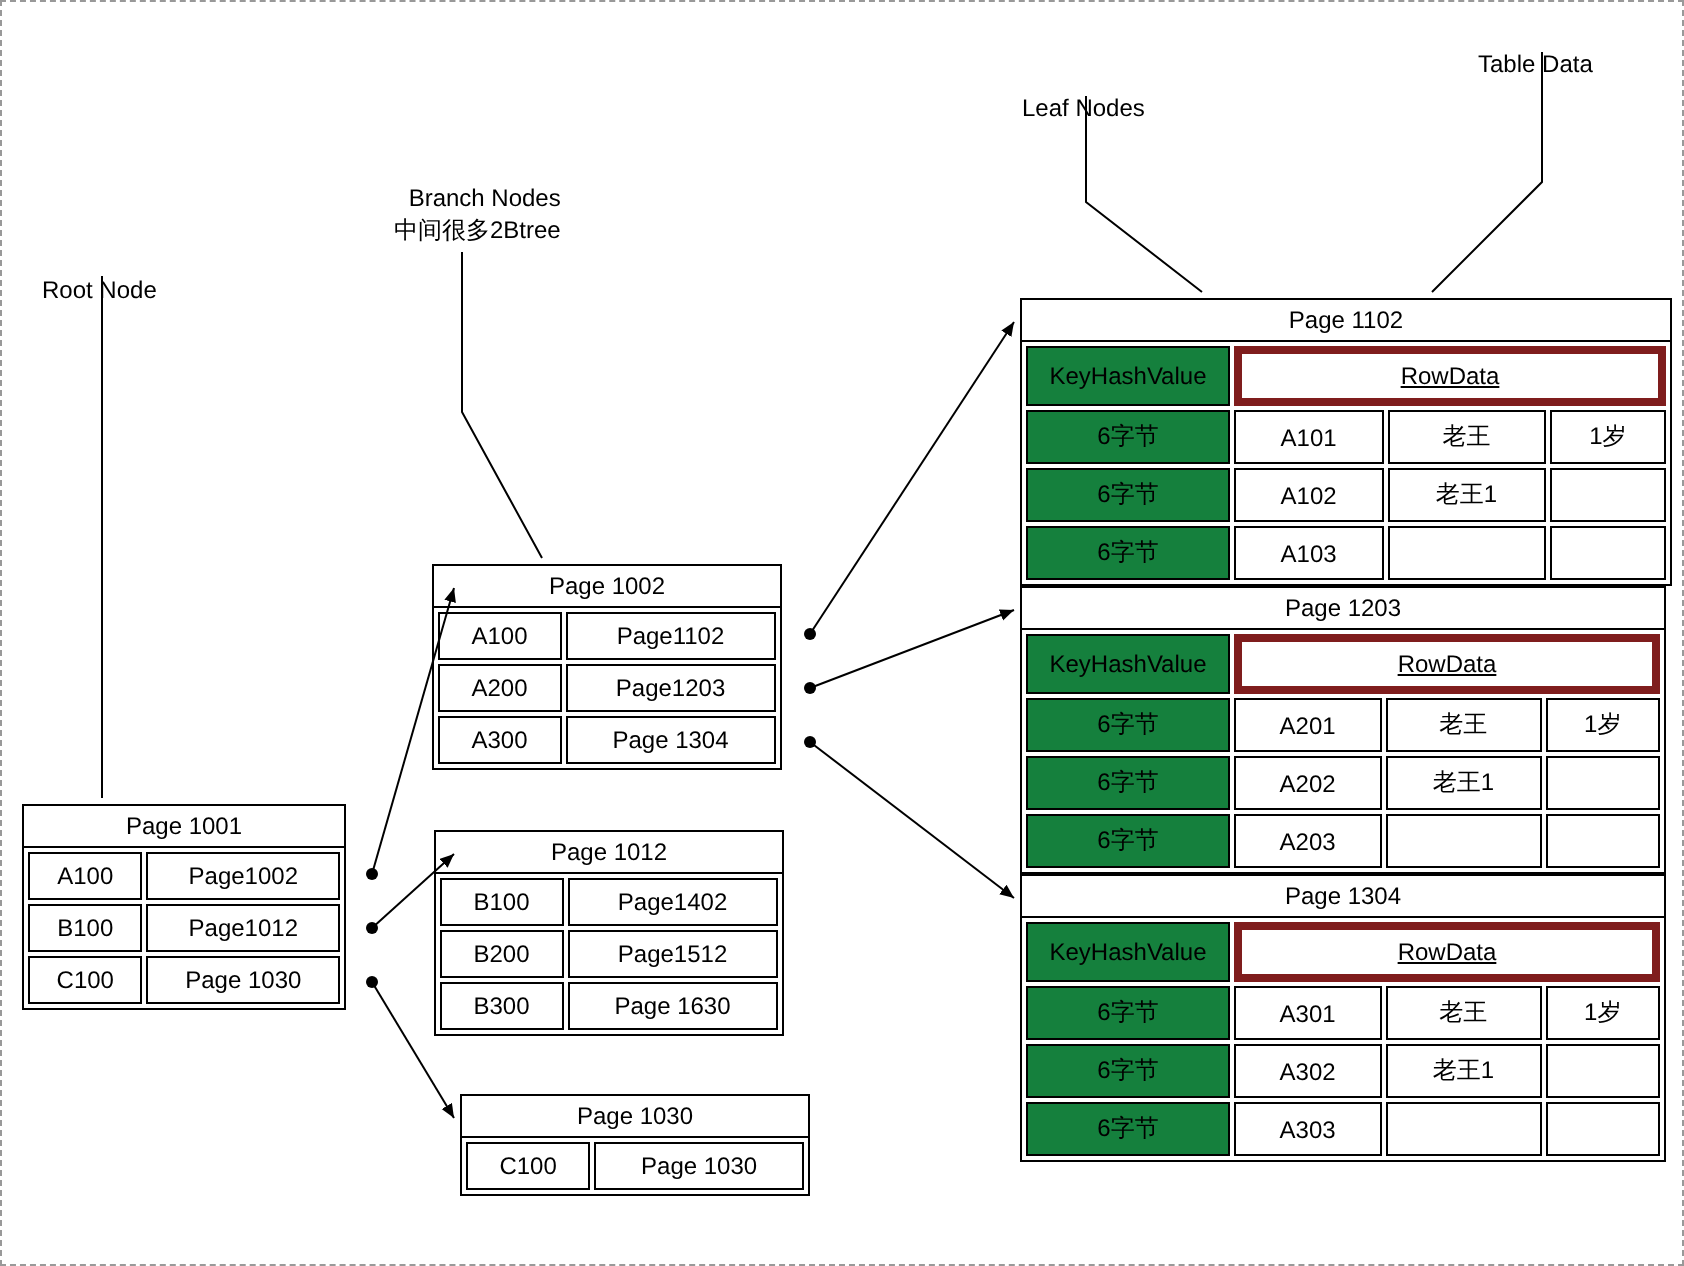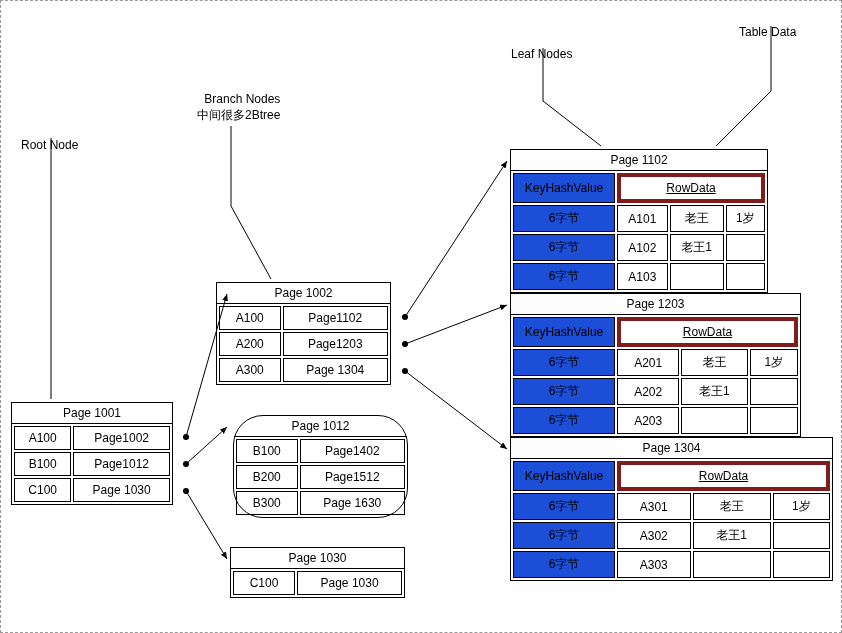--- a/index.html
+++ b/index.html
@@ -49,21 +49,21 @@
     width: 100%;
     border-collapse: separate;
     border-spacing: 2px;
   }
   .page td {
     border: 1px solid #000;
     padding: 4px 6px;
     text-align: center;
   }
   .page td.hl {
-    background: #1d4ed8;
+    background: #15803d;
   }
   .page td.row-data-hdr {
     border: 4px solid #7f1d1d;
     text-decoration: underline;
   }
 
   
   .dot {
     position: absolute;
     width: 6px;
@@ -127,21 +127,21 @@
             <td>Page1203</td>
           </tr>
       <tr>
             <td>A300</td>
             <td>Page 1304</td>
           </tr>
     </tbody>
       </table>
   </div>
 
-  <div class="page" id="p1012" style="left:232px; top:414px; width:175px;border-radius:30px;">
+  <div class="page" id="p1012" style="left:216px; top:414px; width:175px;">
     <div class="title">Page 1012</div>
     <table>
       <tbody>
           <tr>
             <td>B100</td>
             <td>Page1402</td>
           </tr>
       <tr>
             <td>B200</td>
             <td>Page1512</td>
@@ -159,21 +159,21 @@
     <table>
       <tbody>
           <tr>
             <td>C100</td>
             <td>Page 1030</td>
           </tr>
     </tbody>
       </table>
   </div>
 
-  <div class="page" id="p1102" style="left:509px; top:148px; width:258px;">
+  <div class="page" id="p1102" style="left:509px; top:148px; width:326px;">
     <div class="title">Page 1102</div>
     <table>
       <tbody>
           <tr>
         <td class="hl" style="width:88px;">KeyHashValue</td>
         <td colspan="3" class="row-data-hdr">RowData</td>
       </tr>
       <tr>
             <td class="hl">6字节</td>
             <td>A101</td>
@@ -189,21 +189,21 @@
       <tr>
             <td class="hl">6字节</td>
             <td>A103</td>
             <td></td>
             <td></td>
           </tr>
     </tbody>
       </table>
   </div>
 
-  <div class="page" id="p1203" style="left:509px; top:292px; width:291px;">
+  <div class="page" id="p1203" style="left:509px; top:292px; width:323px;">
     <div class="title">Page 1203</div>
     <table>
       <tbody>
           <tr>
         <td class="hl" style="width:88px;">KeyHashValue</td>
         <td colspan="3" class="row-data-hdr">RowData</td>
       </tr>
       <tr>
             <td class="hl">6字节</td>
             <td>A201</td>

